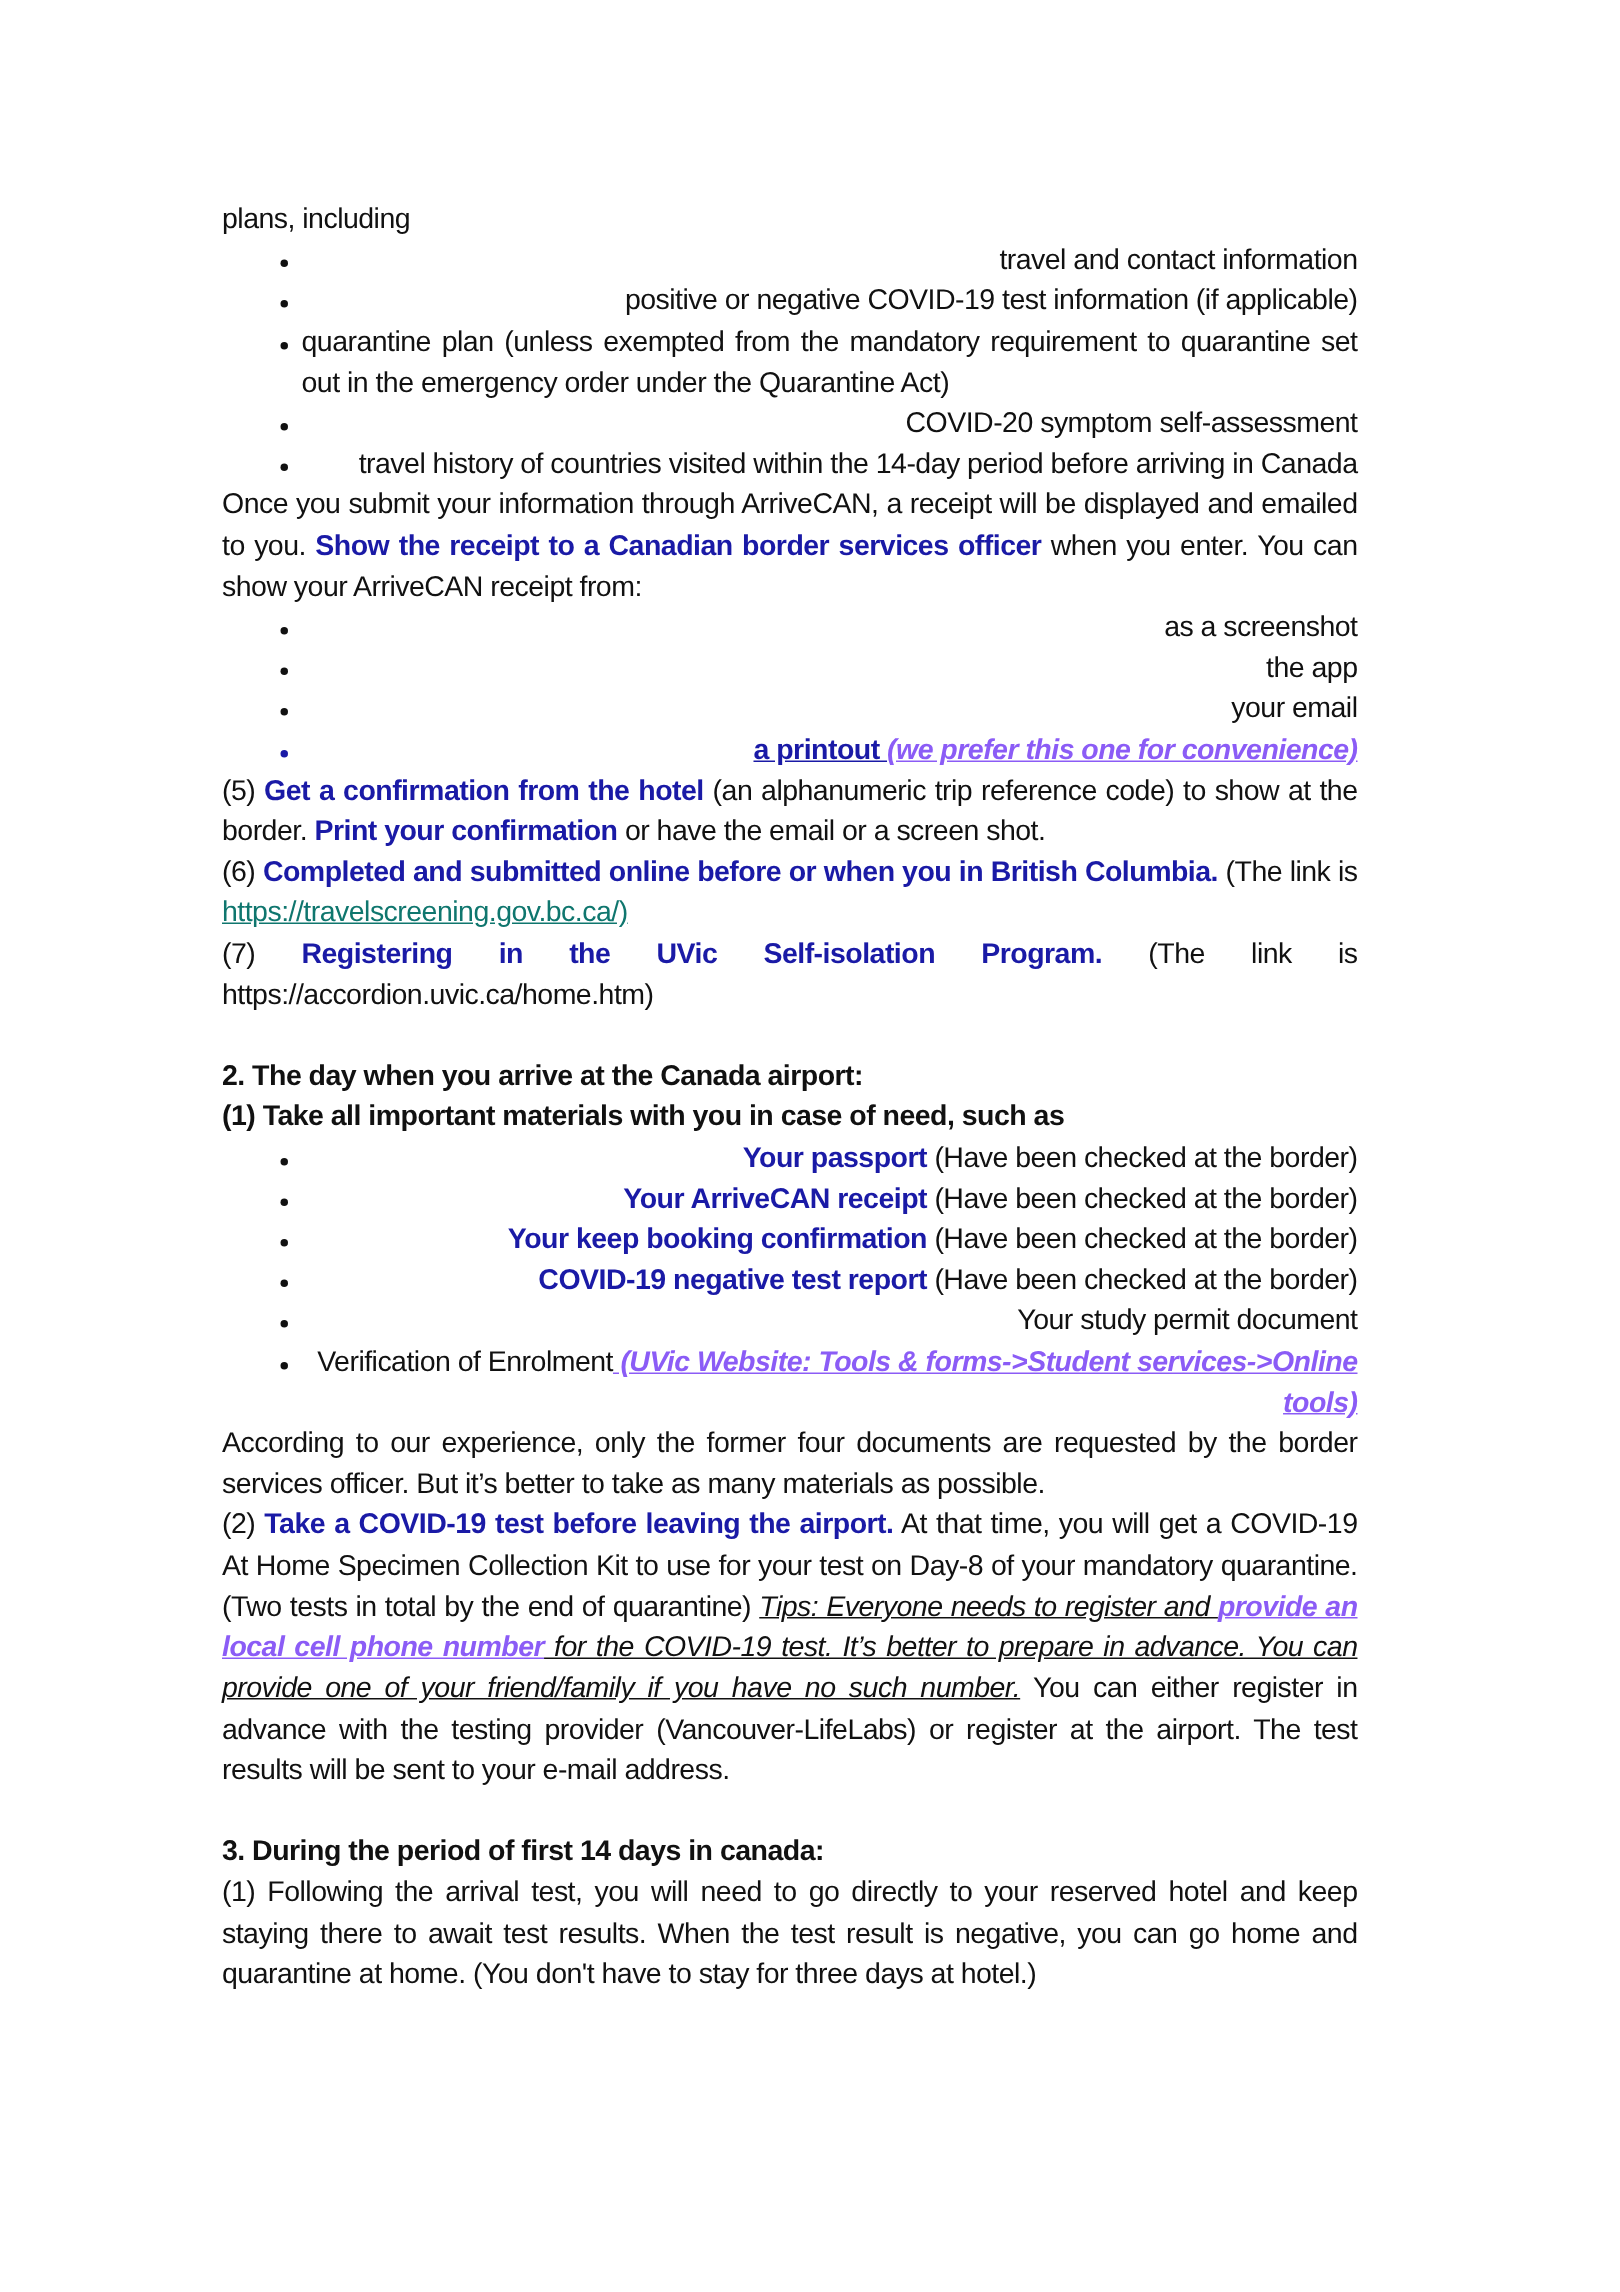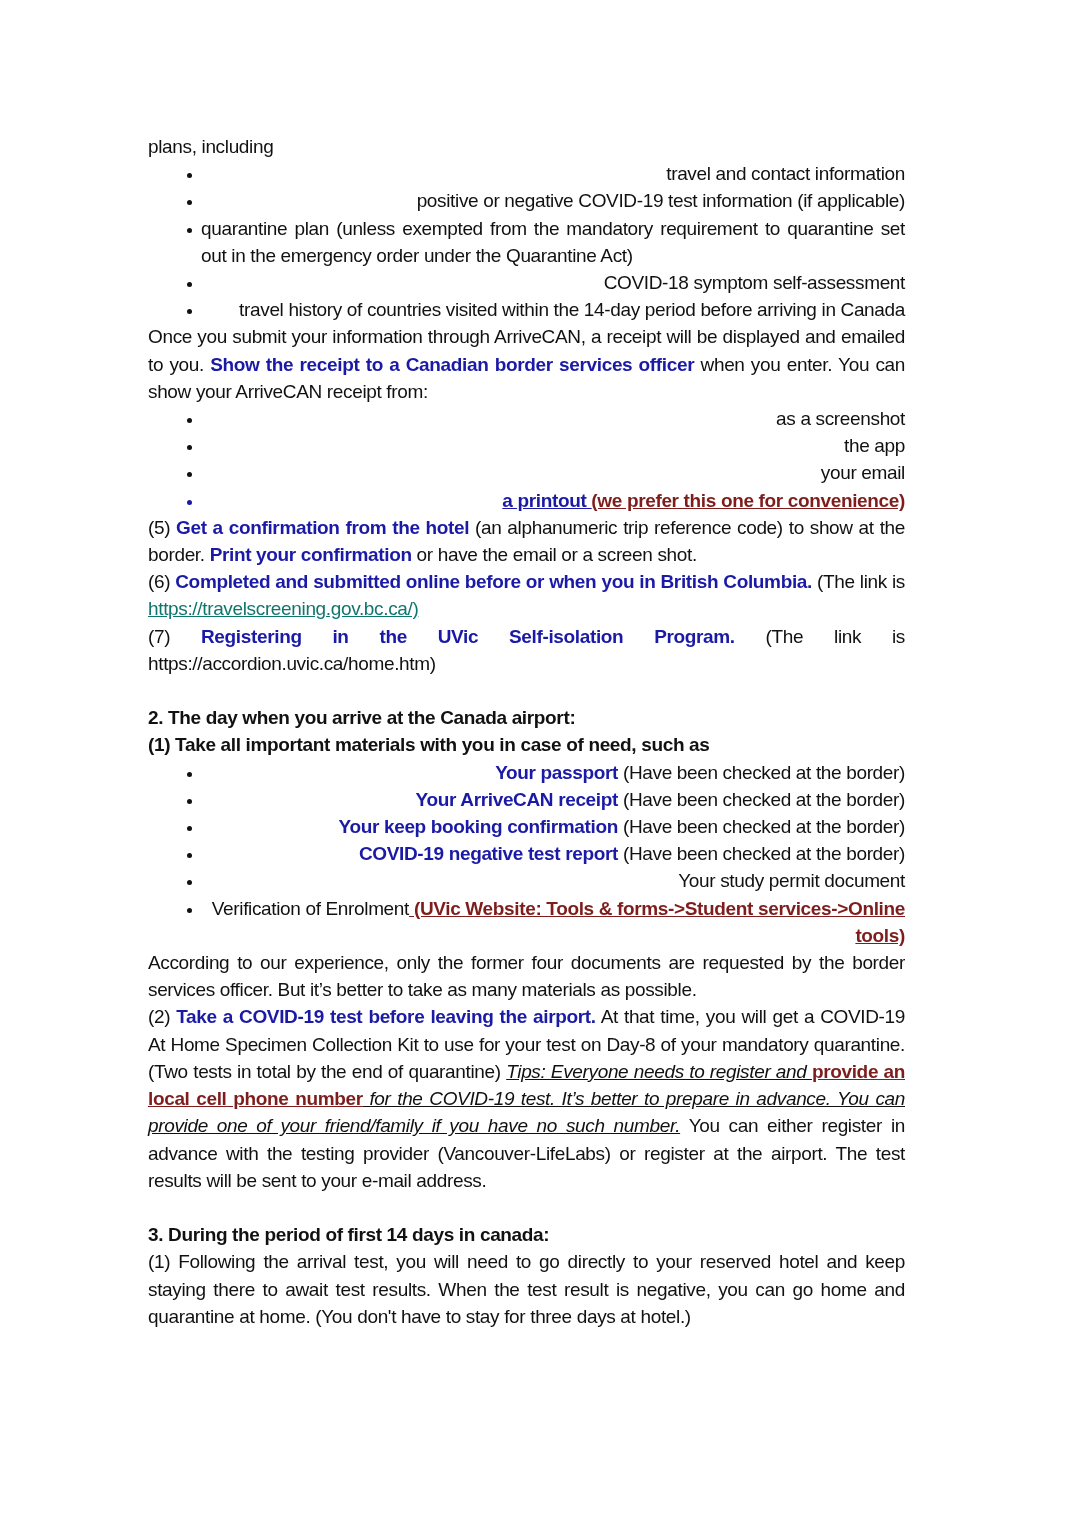--- a/index.html
+++ b/index.html
@@ -18,34 +18,34 @@
   ul.bl li::before {
     content: ""; position: absolute; left: -14px; top: 13px;
     width: 5px; height: 5px; border-radius: 50%; background: #111;
   }
   ul.bl li.blue-bullet::before { background: #1a1aa6; }
   .b { color: #1a1aa6; font-weight: bold; }
   .hdr { font-weight: bold; color: #111; }
   .u { text-decoration: underline; }
   .link { color: #0f766e; text-decoration: underline; }
   .iu { font-style: italic; text-decoration: underline; }
-  .iblue { color: #7f1d1d; text-decoration: underline; font-weight: bold; }
+  .iblue { color: #8b5cf6; font-style: italic; text-decoration: underline; font-weight: bold; }
   .spread { display: flex; justify-content: space-between; }
 </style>
 </head>
 <body>
 
 <div class="page">
 
   <p class="p">plans, including</p>
   <ul class="bl">
     <li>travel and contact information</li>
     <li>positive or negative COVID-19 test information (if applicable)</li>
     <li style="text-align:justify;">quarantine plan (unless exempted from the mandatory requirement to quarantine set out in the emergency order under the Quarantine Act)</li>
-    <li>COVID-18 symptom self-assessment</li>
+    <li>COVID-20 symptom self-assessment</li>
     <li>travel history of countries visited within the 14-day period before arriving in Canada</li>
   </ul>
 
   <p class="p">
     <span>Once you submit your information through ArriveCAN, a receipt will be displayed and emailed to you. </span><span class="b">Show the receipt to a Canadian border services officer</span><span> when you enter. You can show your ArriveCAN receipt from:</span>
   </p>
   <ul class="bl">
     <li>as a screenshot</li>
     <li>the app</li>
     <li>your email</li>

